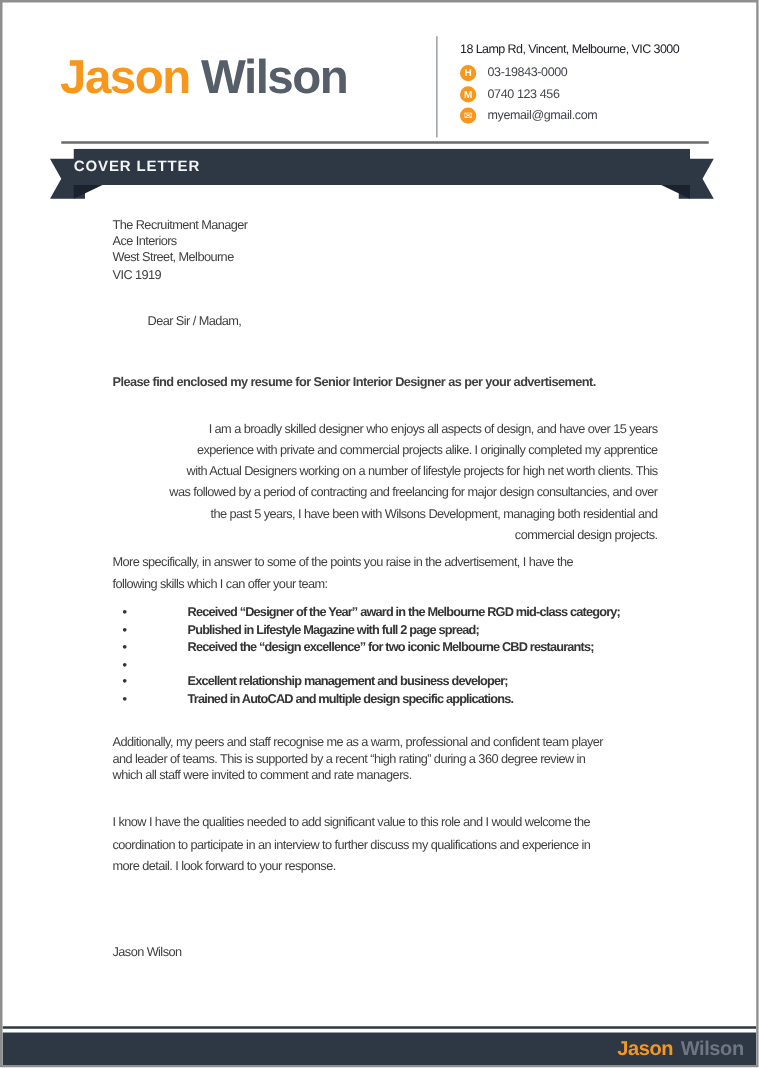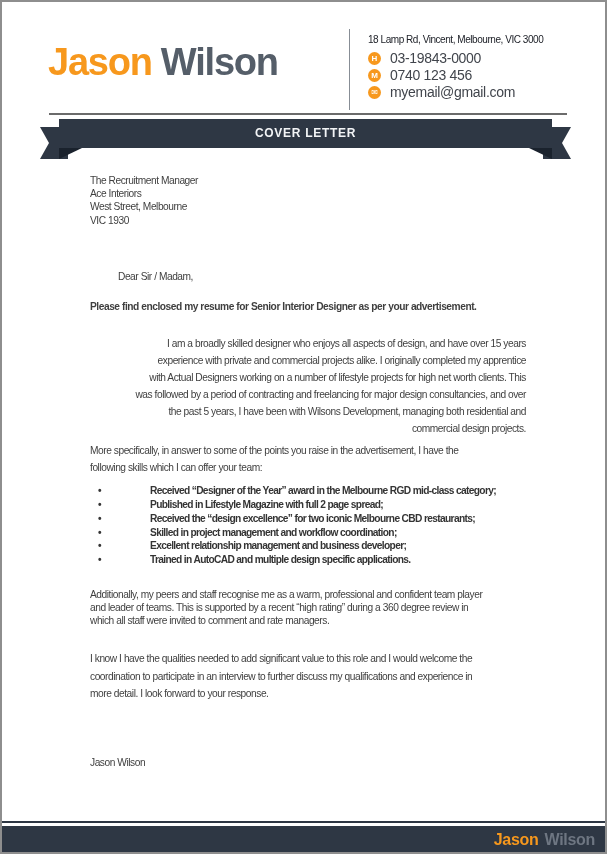--- a/index.html
+++ b/index.html
@@ -11,31 +11,31 @@
   
   .name{position:absolute;left:46px;top:40px;font-size:38px;font-weight:bold;letter-spacing:-1.2px;line-height:40px;white-space:nowrap;}
   .name .first{color:#F7981D;margin-right:9px;}
   .name .last{color:#555E69;}
   .header-divider{position:absolute;left:347px;top:27px;width:1px;height:81px;background:#878d95;}
   .address{position:absolute;left:366px;top:32px;font-size:10px;font-weight:normal;color:#20232a;letter-spacing:-0.45px;white-space:nowrap;}
   .contact-row{position:absolute;left:366px;height:14px;display:flex;align-items:center;}
   .contact-row.r0{top:49px;} .contact-row.r1{top:66px;} .contact-row.r2{top:83px;}
   .badge{width:13px;height:13px;border-radius:50%;background:#F7981D;color:#ffffff;
     font-size:8px;font-weight:bold;display:flex;align-items:center;justify-content:center;flex:0 0 13px;}
-  .contact-val{margin-left:9px;font-size:14px;color:#41454c;letter-spacing:-0.3px;white-space:nowrap;}
+  .contact-val{margin-left:9px;font-size:10px;color:#41454c;letter-spacing:-0.3px;white-space:nowrap;}
   .header-rule{position:absolute;left:47px;top:111px;width:518px;height:2px;background:#6b6b6b;}
   
   .ribbon{position:absolute;left:37px;top:117px;width:533px;height:42px;}
   .ribbon svg{position:absolute;left:0;top:0;}
   .ribbon-title{position:absolute;left:20px;top:0;width:493px;height:29px;line-height:29px;
-    text-align:center;color:#F2F4F6;font-size:12px;font-weight:bold;letter-spacing:0.7px;}
+    text-align:left;color:#F2F4F6;font-size:12px;font-weight:bold;letter-spacing:0.7px;}
   
   .blk{position:absolute;left:88px;width:436px;font-size:10.2px;letter-spacing:-0.45px;line-height:17.1px;white-space:pre-wrap;}
   .recipient{top:172px;line-height:13.2px;}
-  .salutation{top:266px;padding-left:28px;}
+  .salutation{top:247px;padding-left:28px;}
   .subject{top:278px;font-weight:bold;color:#343434;}
   .p1{top:296px;font-weight:bold;}
   .p2{top:333px;text-align:right;}
   .p3{top:440px;}
   .bullets{position:absolute;left:88px;top:482px;width:460px;font-size:10.2px;font-weight:bold;color:#343434;letter-spacing:-0.65px;}
   .bullet-row{position:relative;padding-left:60px;line-height:13.85px;height:13.85px;white-space:nowrap;}
   .bullet-row .marker{position:absolute;left:8px;top:0;}
   .p4{top:586px;line-height:13px;}
   .p5{top:648px;line-height:17.6px;}
   .valediction{top:729px;}
@@ -80,21 +80,21 @@
       <polygon points="20,29 43,29 20,40" fill="#1A222D"></polygon>
       <polygon points="513,29 490,29 513,40" fill="#1A222D"></polygon>
       <rect x="20" y="0" width="493" height="29" fill="#2E3744"></rect>
     </svg>
     <div class="ribbon-title">COVER LETTER</div>
   </div>
 
   <div class="blk recipient">The Recruitment Manager
 Ace Interiors
 West Street, Melbourne
-VIC 1930</div>
+VIC 1919</div>
   <div class="blk salutation">Dear Sir / Madam,</div>
   <div class="blk p1">Please find enclosed my resume for Senior Interior Designer as per your advertisement.</div>
   <div class="blk p2">I am a broadly skilled designer who enjoys all aspects of design, and have over 15 years
 experience with private and commercial projects alike. I originally completed my apprentice
 with Actual Designers working on a number of lifestyle projects for high net worth clients. This
 was followed by a period of contracting and freelancing for major design consultancies, and over
 the past 5 years, I have been with Wilsons Development, managing both residential and
 commercial design projects.</div>
   <div class="blk p3">More specifically, in answer to some of the points you raise in the advertisement, I have the
 following skills which I can offer your team:</div>
@@ -107,21 +107,20 @@
     <div class="bullet-row">
       <span class="marker">•</span>
       <span>Published in Lifestyle Magazine with full 2 page spread;</span>
     </div>
     <div class="bullet-row">
       <span class="marker">•</span>
       <span>Received the “design excellence” for two iconic Melbourne CBD restaurants;</span>
     </div>
     <div class="bullet-row">
       <span class="marker">•</span>
-      <span>Skilled in project management and workflow coordination;</span>
     </div>
     <div class="bullet-row">
       <span class="marker">•</span>
       <span>Excellent relationship management and business developer;</span>
     </div>
     <div class="bullet-row">
       <span class="marker">•</span>
       <span>Trained in AutoCAD and multiple design specific applications.</span>
     </div>
   </div>

